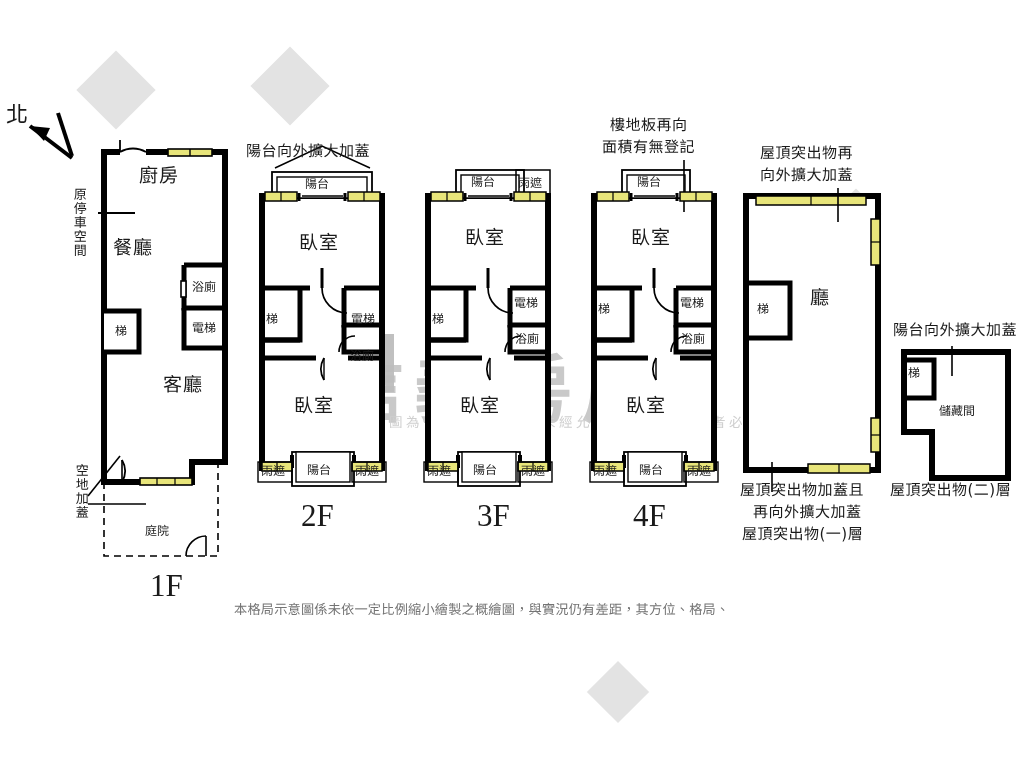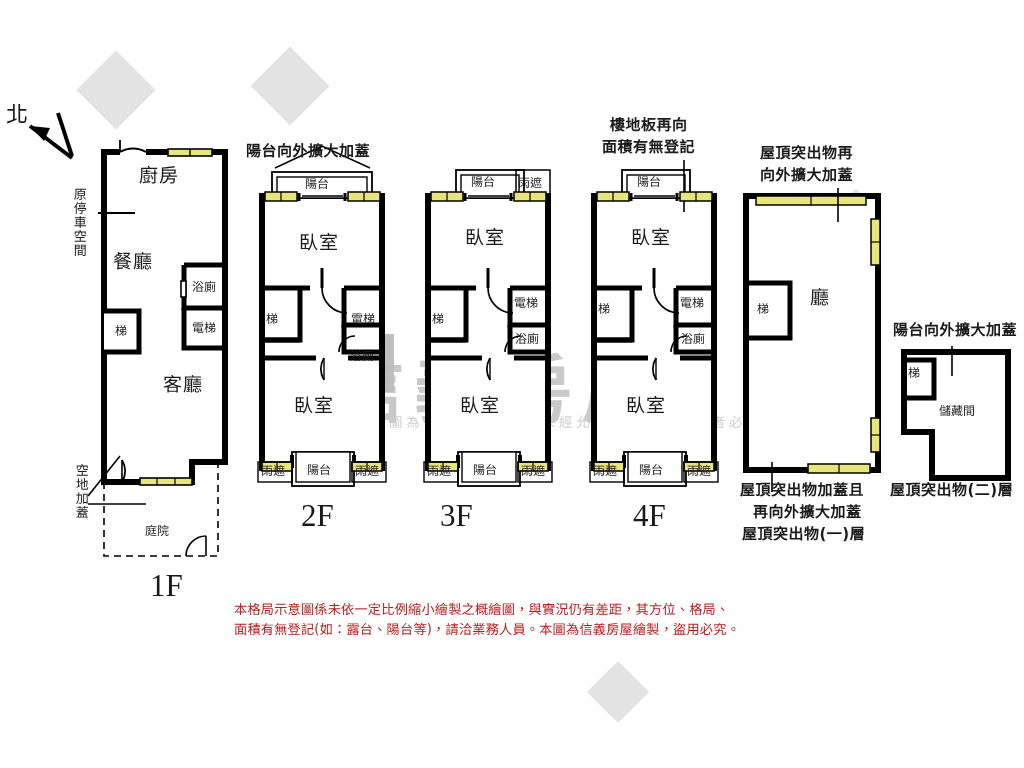--- a/index.html
+++ b/index.html
@@ -13,25 +13,25 @@
   }
   #stage{position:absolute;left:0;top:0;width:1024px;height:768px;}
   #stage > svg{position:absolute;left:0;top:0;}
 
   
   .lbl{position:absolute;color:#1a1a1a;white-space:nowrap;line-height:1;}
   .rm{font-size:19px;letter-spacing:1px;}
   .rm-sm{font-size:12px;letter-spacing:0px;}
   .rm-xs{font-size:12px;letter-spacing:0px;}
   .floor{font-size:31px;font-family:"Liberation Serif","DejaVu Serif",serif;}
-  .note{font-size:15px;letter-spacing:0.5px;font-weight:bold;}
+  .note{font-size:15px;letter-spacing:0.5px;}
   .note-v{font-size:13px;letter-spacing:1px;writing-mode:vertical-rl;text-orientation:upright;line-height:1.05;}
   .compass{font-size:22px;}
   .disclaimer{
-    position:absolute;font-size:13.2px;color:#b91c1c;line-height:1.55;
+    position:absolute;font-size:13.2px;color:#737373;line-height:1.55;
     letter-spacing:0.2px;width:580px;
   }
   
   .wm{
     position:absolute;pointer-events:none;user-select:none;
   }
   .wm-text{
     font-size:74px;color:#c9c9c9;font-weight:bold;letter-spacing:10px;
     font-family:"DejaVu Sans","Liberation Sans",sans-serif;
   }
@@ -295,21 +295,21 @@
 
   </svg>
 
   <div class="lbl compass" style="left:6px;top:104px;">北</div>
 
   <div class="lbl note-v" style="left:72px;top:188px;">原停車空間</div>
 
   <div class="lbl note-v" style="left:74px;top:464px;">空地加蓋</div>
 
   <div class="lbl rm" style="left:139px;top:166px;">廚房</div>
-  <div class="lbl rm" style="left:113px;top:238px;margin-top:14px;">餐廳</div>
+  <div class="lbl rm" style="left:113px;top:238px;">餐廳</div>
   <div class="lbl rm" style="left:163px;top:375px;">客廳</div>
   <div class="lbl rm-sm" style="left:192px;top:281px;">浴廁</div>
   <div class="lbl rm-sm" style="left:192px;top:322px;">電梯</div>
   <div class="lbl rm-sm" style="left:115px;top:325px;">梯</div>
   <div class="lbl rm-sm" style="left:145px;top:525px;">庭院</div>
   <div class="lbl floor" style="left:150px;top:570px;">1F</div>
 
   <div class="lbl note" style="left:246px;top:144px;">陽台向外擴大加蓋</div>
 
   <div class="lbl rm-sm" style="left:305px;top:178px;">陽台</div>
@@ -326,21 +326,21 @@
   <div class="lbl rm-sm" style="left:471px;top:176px;">陽台</div>
   <div class="lbl rm-xs" style="left:518px;top:177px;">雨遮</div>
   <div class="lbl rm" style="left:465px;top:228px;">臥室</div>
   <div class="lbl rm-sm" style="left:432px;top:313px;">梯</div>
   <div class="lbl rm-sm" style="left:514px;top:297px;">電梯</div>
   <div class="lbl rm-xs" style="left:515px;top:333px;">浴廁</div>
   <div class="lbl rm" style="left:460px;top:396px;">臥室</div>
   <div class="lbl rm-xs" style="left:427px;top:465px;">雨遮</div>
   <div class="lbl rm-sm" style="left:473px;top:464px;">陽台</div>
   <div class="lbl rm-xs" style="left:521px;top:465px;">雨遮</div>
-  <div class="lbl floor" style="left:440px;top:500px;">3F</div>
+  <div class="lbl floor" style="left:477px;top:500px;">3F</div>
 
   <div class="lbl note" style="left:610px;top:118px;">樓地板再向</div>
   <div class="lbl note" style="left:602px;top:140px;">面積有無登記</div>
 
   <div class="lbl rm-sm" style="left:637px;top:176px;">陽台</div>
   <div class="lbl rm" style="left:631px;top:228px;">臥室</div>
   <div class="lbl rm-sm" style="left:598px;top:303px;">梯</div>
   <div class="lbl rm-sm" style="left:680px;top:297px;">電梯</div>
   <div class="lbl rm-xs" style="left:681px;top:333px;">浴廁</div>
   <div class="lbl rm" style="left:626px;top:396px;">臥室</div>
@@ -359,16 +359,15 @@
   <div class="lbl note" style="left:753px;top:505px;">再向外擴大加蓋</div>
   <div class="lbl note" style="left:742px;top:527px;">屋頂突出物(一)層</div>
 
   <div class="lbl note" style="left:893px;top:323px;">陽台向外擴大加蓋</div>
   <div class="lbl rm-sm" style="left:908px;top:367px;">梯</div>
   <div class="lbl rm-sm" style="left:939px;top:405px;">儲藏間</div>
   <div class="lbl note" style="left:890px;top:483px;">屋頂突出物(二)層</div>
 
   <div class="disclaimer" style="left:234px;top:600px;">
     <div>本格局示意圖係未依一定比例縮小繪製之概繪圖，與實況仍有差距，其方位、格局、</div>
-    <div>面積有無登記(如：露台、陽台等)，請洽業務人員。本圖為信義房屋繪製，盜用必究。</div>
   </div>
 
 </div>
 
 </body></html>

